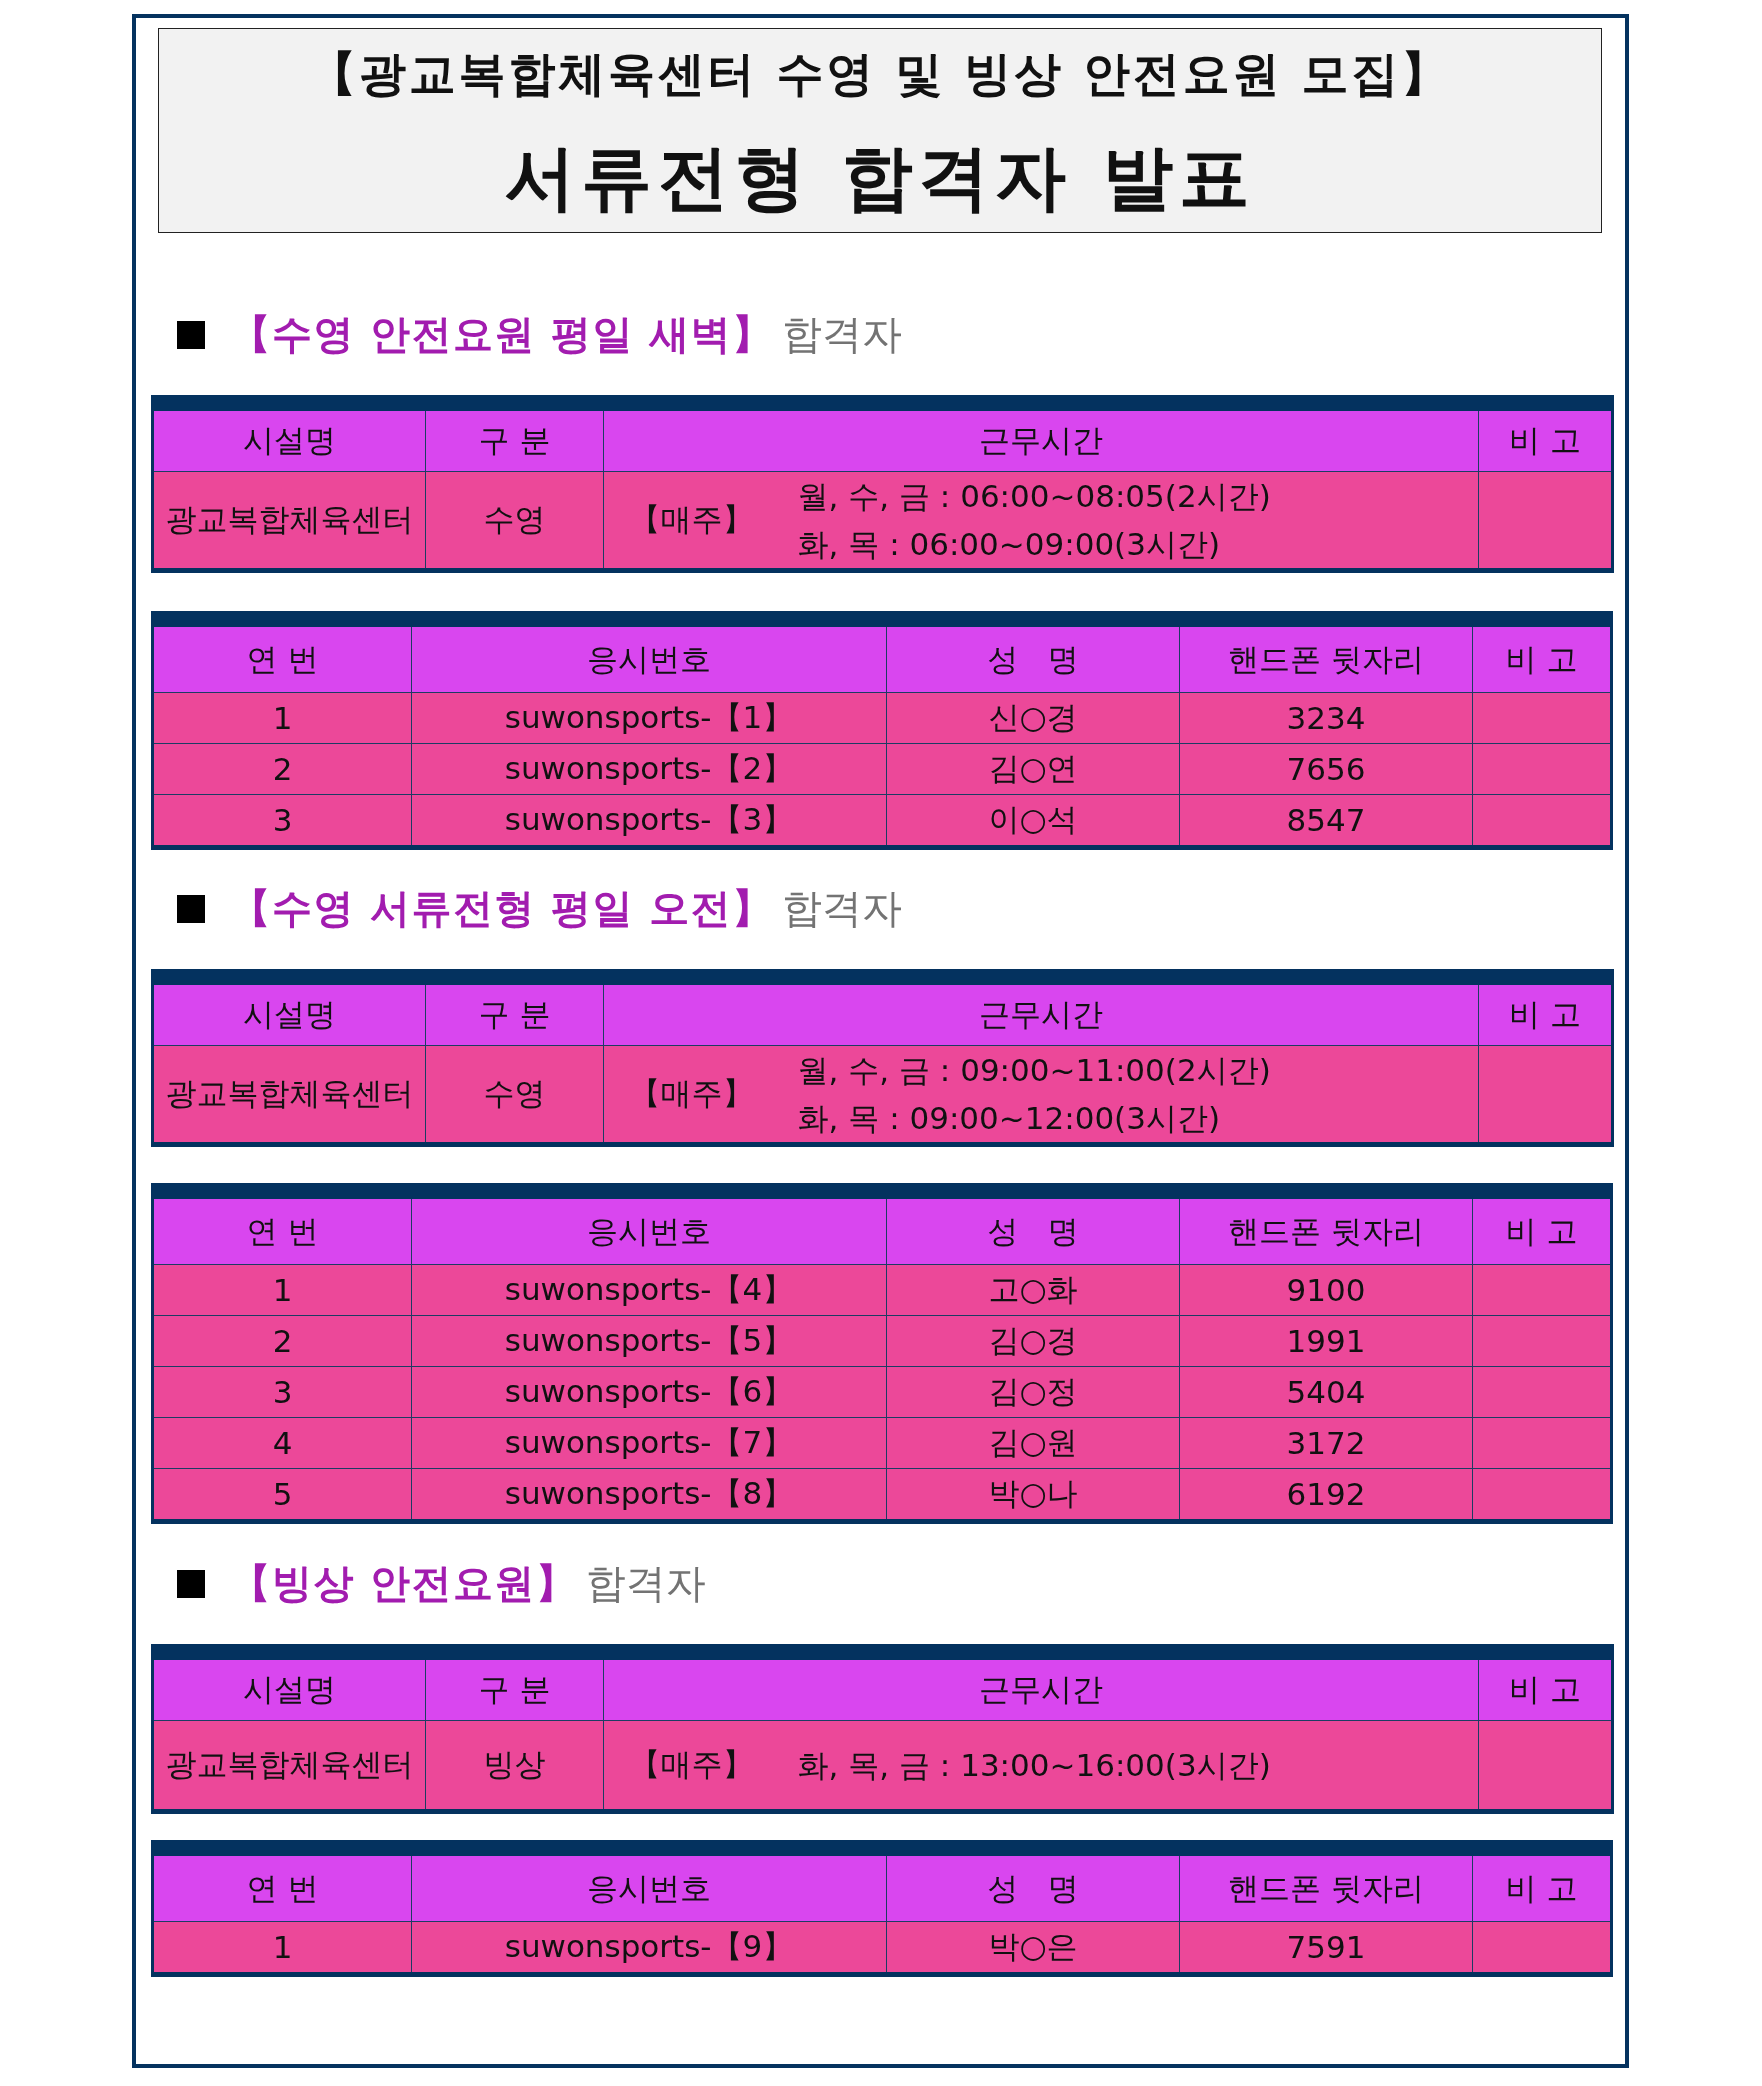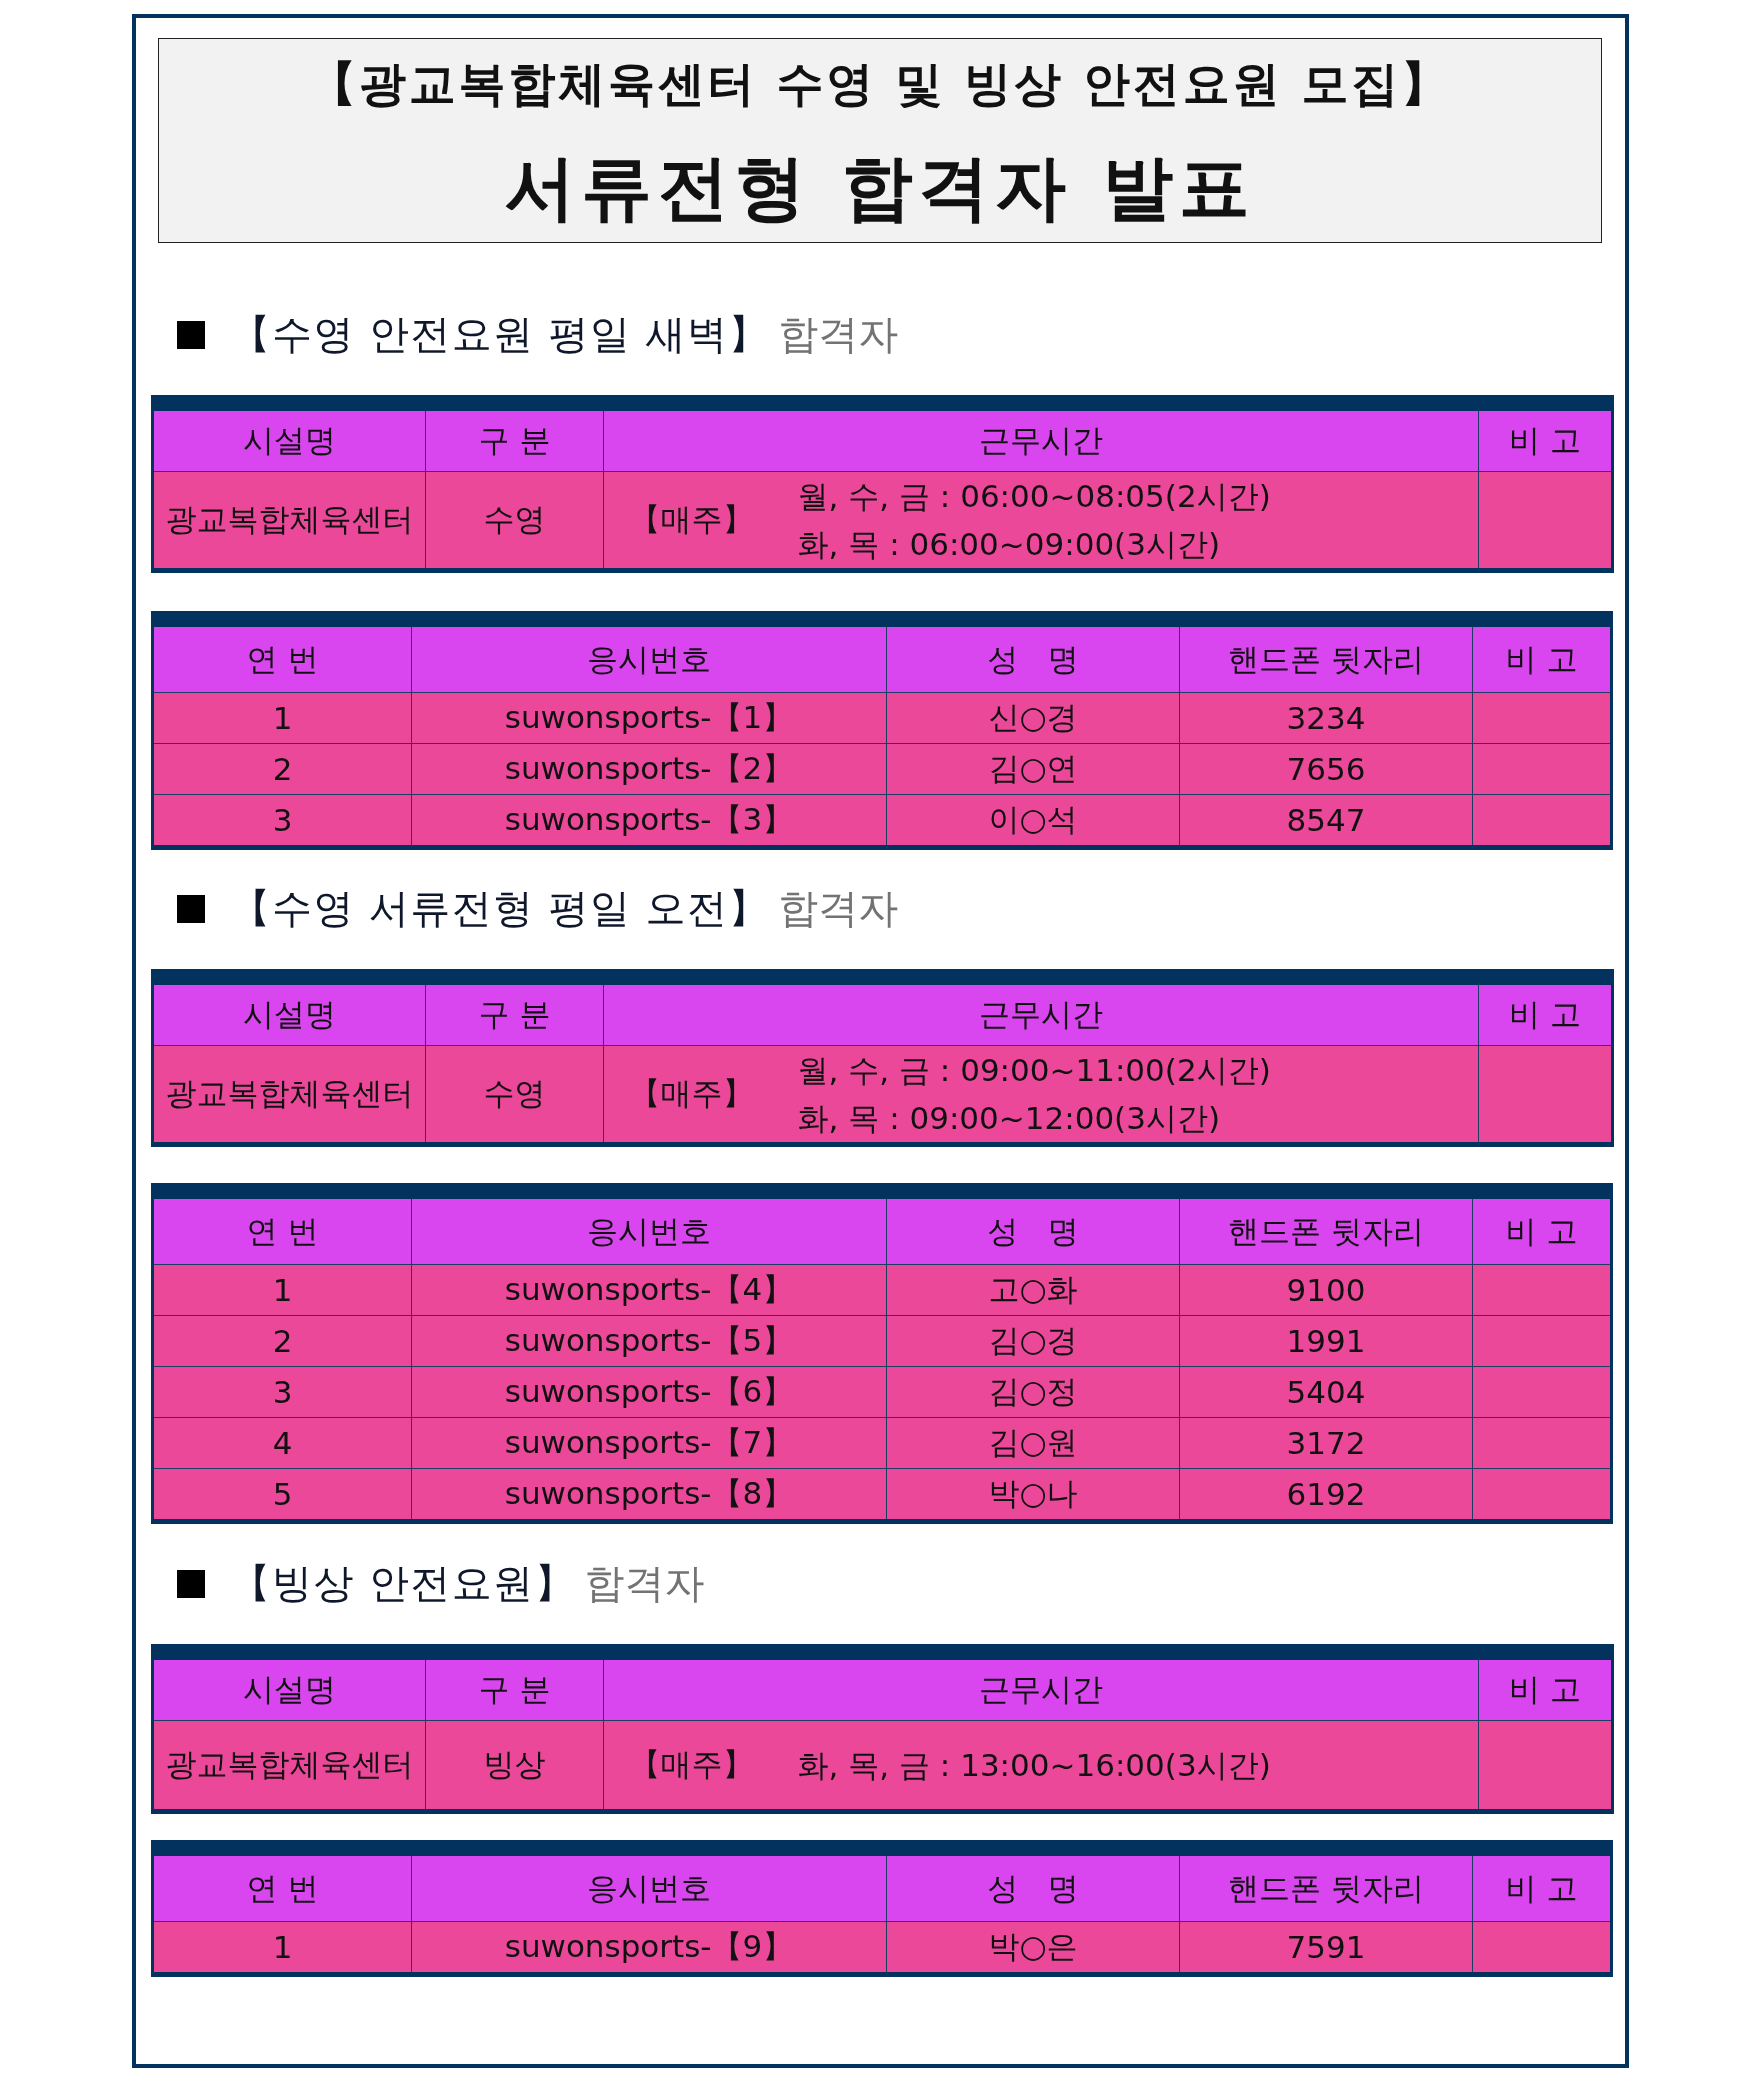--- a/index.html
+++ b/index.html
@@ -2,30 +2,30 @@
 <html style="font-size:11.4px"><head>
 <meta charset="utf-8">
 <style>
   html, body { margin: 0; padding: 0; background: #ffffff; }
   body { width: 1762px; height: 2087px; position: relative; overflow: hidden;
          font-family: "DejaVu Sans", "Liberation Sans", sans-serif; color: #111; }
 
   .frame { position: absolute; left: 132px; top: 13.5px; width: 1489px; height: 2046px;
            border: 4.3px solid #04325f; box-sizing: content-box; }
 
-  .title-box { position: absolute; left: 158px; top: 38px; width: 1444px; height: 205px;
+  .title-box { position: absolute; left: 158px; top: 28px; width: 1444px; height: 205px;
                background: #f2f2f2; border: 1.4px solid #222; box-sizing: border-box;
                display: flex; flex-direction: column; align-items: center; justify-content: center; }
   .title-line1 { font-size: 47px; font-weight: bold; letter-spacing: 2.8px; line-height: 1; margin-top: 2.8px; }
   .title-line2 { font-size: 71px; font-weight: bold; letter-spacing: 5.7px; line-height: 1; margin-top: 45px; }
 
   .section-heading { position: absolute; left: 177px; height: 57px; display: flex; align-items: center;
                      font-size: 40px; white-space: nowrap; }
   .bullet-square { width: 28px; height: 28px; background: #000; margin-right: 25.6px; flex: none; }
-  .heading-blue { color: #0f172a; font-weight: normal; letter-spacing: 1.4px; }
+  .heading-blue { color: #a21caf; font-weight: bold; letter-spacing: 1.4px; }
   .heading-black { color: #737373; margin-left: 8.5px; }
 
   table.doc { position: absolute; left: 151px; width: 1460px; border-collapse: collapse;
               border-top: 16.3px solid #04325f; border-bottom: 5px solid #04325f;
               border-left: 3.6px solid #04325f; border-right: 3.6px solid #04325f;
               table-layout: fixed; font-size: 31px; }
   table.doc th, table.doc td { border: 1.4px solid #1d3c63; text-align: center; padding: 0;
                                font-weight: normal; white-space: nowrap; overflow: hidden; }
   table.doc th { background: #d946ef; }
   table.doc td { background: #ec4899; }

